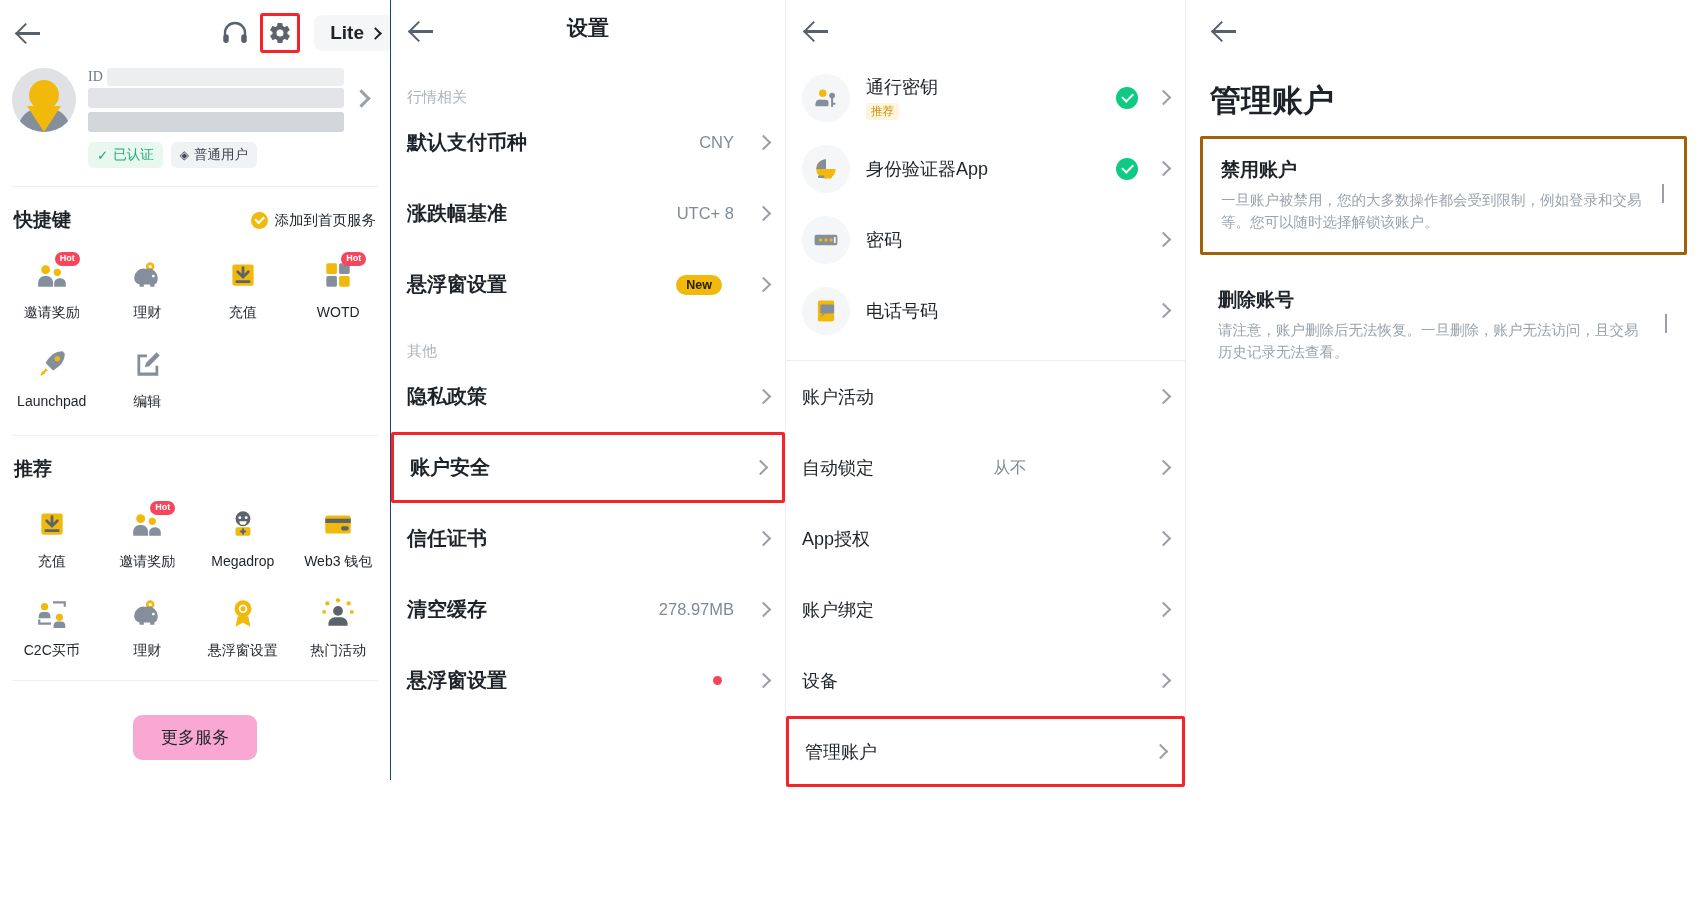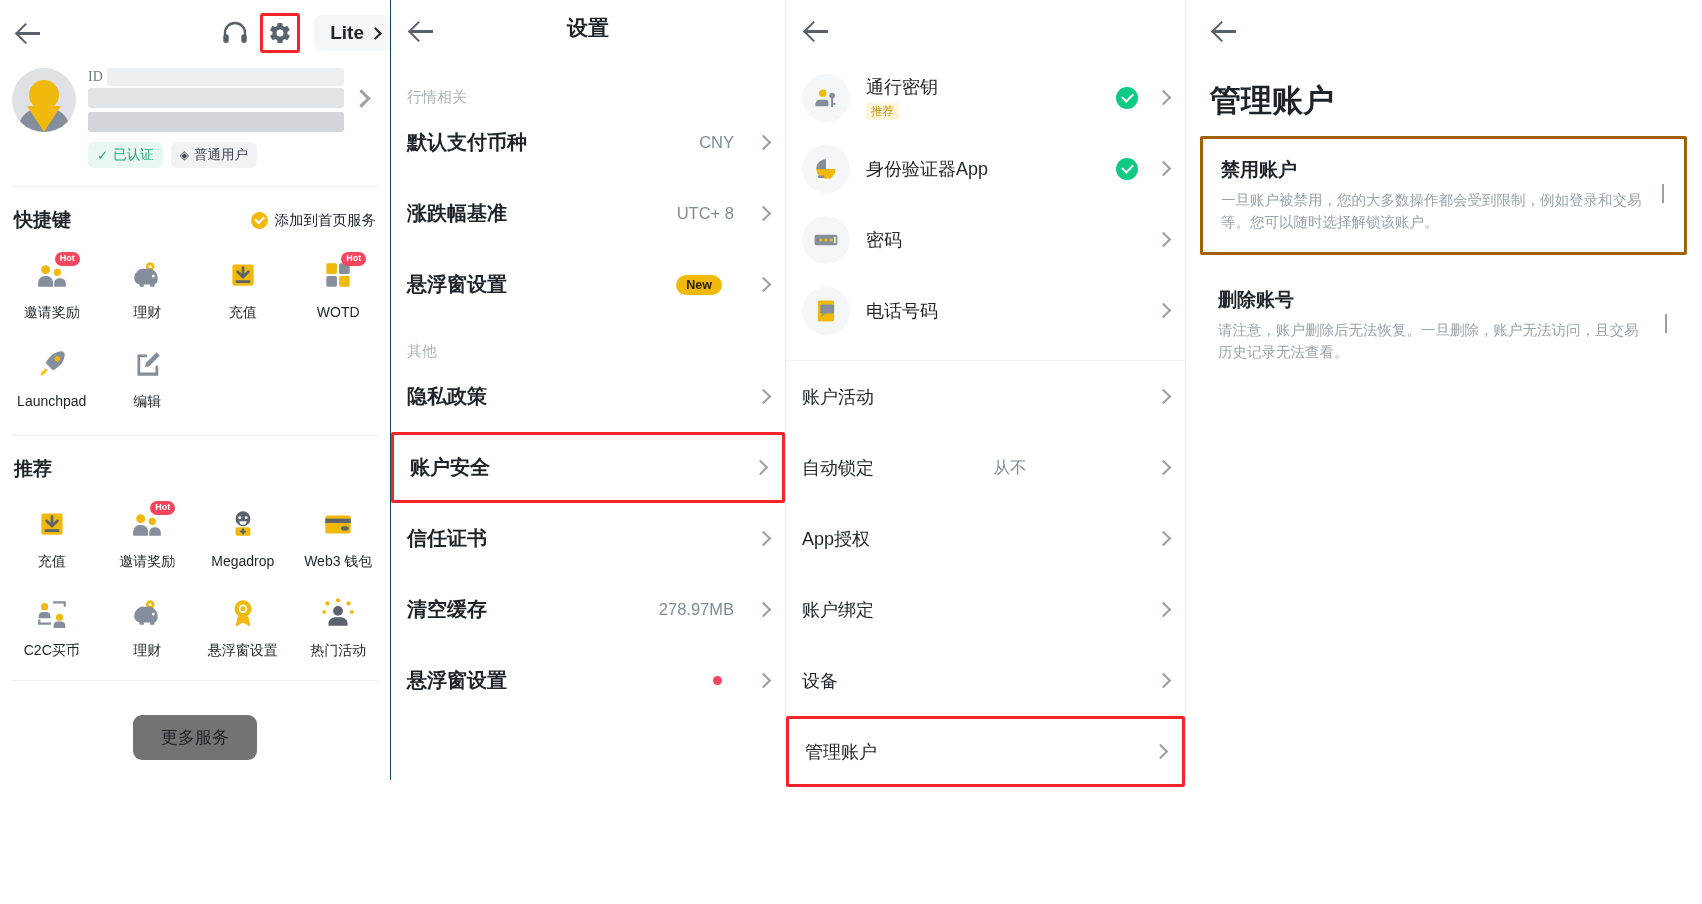--- a/index.html
+++ b/index.html
@@ -70,21 +70,21 @@
     border-left:2px solid #fff; border-bottom:2px solid #fff; transform:rotate(-45deg); }
 
   .grid4 { display:grid; grid-template-columns: repeat(4, 1fr); row-gap: 4px; padding: 14px 4px 0 4px; }
   .tile { display:flex; flex-direction:column; align-items:center; padding:8px 2px 10px 2px; cursor:pointer; }
   .tile .icn { width:44px; height:40px; position:relative; display:flex; align-items:center; justify-content:center; }
   .tile .lbl { margin-top:9px; font-size:14px; color:#1e2329; white-space:nowrap; }
   .hot { position:absolute; top:-3px; right:-6px; background:#f6465d; color:#fff; font-size:9px;
          font-weight:700; border-radius:7px; padding:1px 5px; line-height:1.3; }
 
   .moreservices { display:flex; justify-content:center; margin-top:34px; }
-  .moreservices .btn { background:#737373; color:#1e2329; font-size:17px; border-radius:9px; padding:11px 28px; cursor:pointer; }
+  .moreservices .btn { background:#f9a8d4; color:#1e2329; font-size:17px; border-radius:9px; padding:11px 28px; cursor:pointer; }
 
   
   .p2-top { display:flex; align-items:center; height:54px; padding: 8px 16px 0 16px; position:relative; }
   .p2-title { position:absolute; left:0; right:0; text-align:center; font-size:21px; font-weight:700; color:#1e2329; top:14px;}
   .grouplabel { font-size:15px; color:#aeb4bb; padding: 34px 16px 0 16px; }
   .row { display:flex; align-items:center; min-height:71px; padding: 0 16px; cursor:pointer; }
   .row .rlabel { font-size:20px; color:#1e2329;font-weight:bold; }
   .row .rval { margin-left:auto; font-size:16.5px; color:#818a95; padding-right:12px; }
   .row .tail { margin-left:auto; display:flex; align-items:center; gap:12px; }
   .pill-new { background:#f0b90b; color:#2b2000; font-size:12.5px; font-weight:700;

